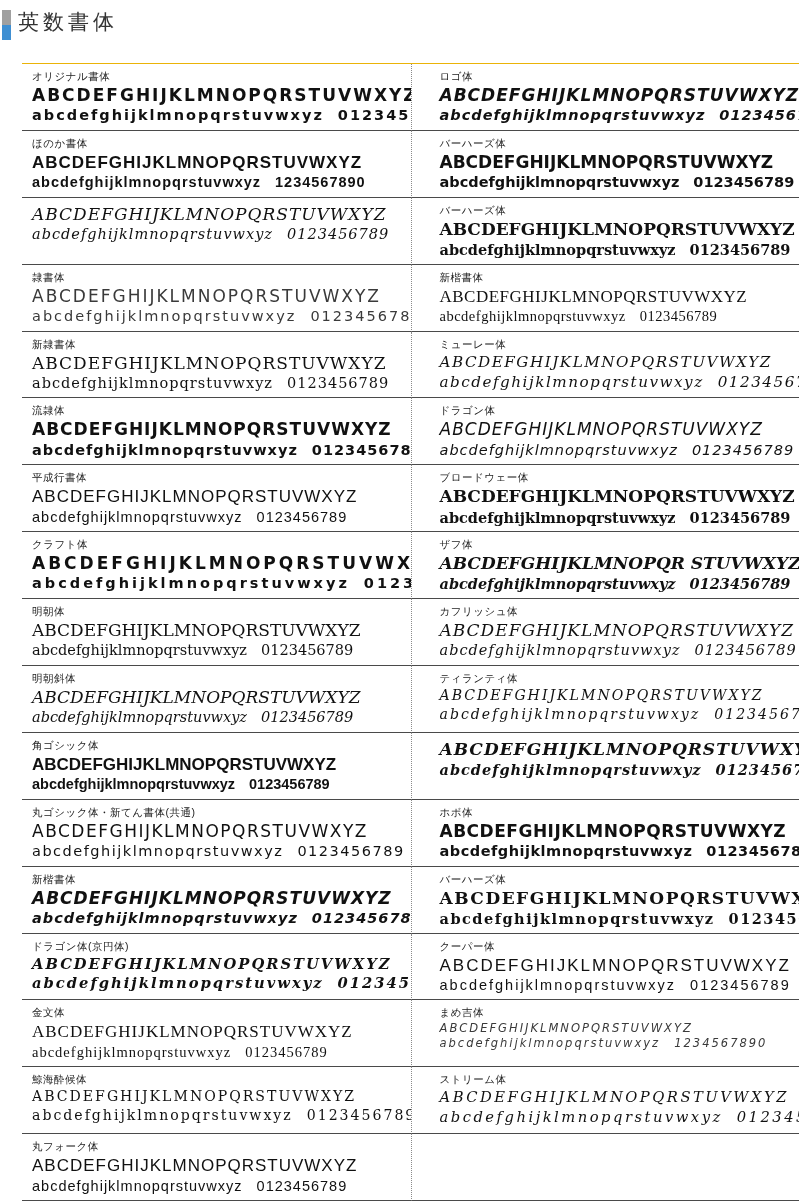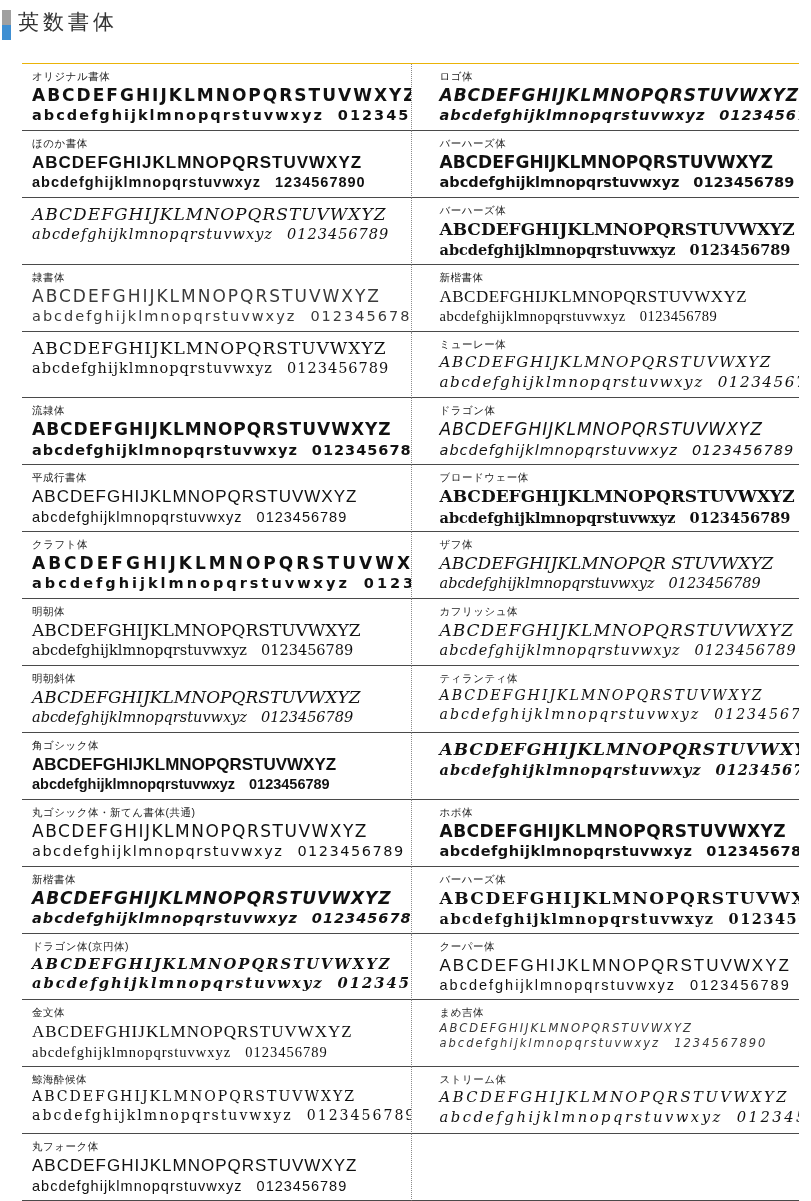--- a/index.html
+++ b/index.html
@@ -43,21 +43,21 @@
   .st-cooper{font-family:"DejaVu Serif",serif;font-weight:bold;}
   .st-reisho{font-family:"DejaVu Sans",sans-serif;letter-spacing:2px;color:#3a3a3a;}
   .st-friz{font-family:"Liberation Serif",serif;letter-spacing:0.5px;}
   .st-shinreisho{font-family:"DejaVu Serif",serif;letter-spacing:1px;}
   .st-murray{font-family:"DejaVu Serif",serif;font-style:italic;letter-spacing:1.5px;font-size:95%;}
   .st-ryurei{font-family:"DejaVu Sans",sans-serif;font-weight:bold;letter-spacing:1px;}
   .st-dragon{font-family:"DejaVu Sans",sans-serif;font-style:italic;letter-spacing:1px;}
   .st-gyosho{font-family:"Liberation Sans",sans-serif;letter-spacing:1px;}
   .st-broadway{font-family:"DejaVu Serif",serif;font-weight:bold;}
   .st-craft{font-family:"DejaVu Sans",sans-serif;font-weight:bold;letter-spacing:3px;}
-  .st-zapf{font-family:"DejaVu Serif",serif;font-style:italic;}
+  .st-zapf{font-family:"DejaVu Serif",serif;font-style:italic;font-weight:bold;}
   .st-mincho{font-family:"DejaVu Serif",serif;}
   .st-caflisch{font-family:"DejaVu Serif",serif;font-style:italic;letter-spacing:1px;}
   .st-mincho-i{font-family:"DejaVu Serif",serif;font-style:italic;}
   .st-tiranti{font-family:"DejaVu Serif",serif;font-style:italic;letter-spacing:2px;font-size:88%;}
   .st-gothic{font-family:"Liberation Sans",sans-serif;font-weight:bold;}
   .st-brush{font-family:"DejaVu Serif",serif;font-weight:bold;font-style:italic;letter-spacing:1px;}
   .st-maru{font-family:"DejaVu Sans",sans-serif;letter-spacing:1.5px;}
   .st-hobo{font-family:"DejaVu Sans",sans-serif;font-weight:bold;letter-spacing:0.5px;}
   .st-shinkai{font-family:"DejaVu Sans",sans-serif;font-weight:bold;font-style:italic;letter-spacing:1px;}
   .st-victorian{font-family:"DejaVu Serif",serif;font-weight:bold;letter-spacing:1.5px;}
@@ -114,20 +114,21 @@
     <div class="label">隷書体</div>
     <div class="line upper st-reisho">ABCDEFGHIJKLMNOPQRSTUVWXYZ</div>
     <div class="line lower st-reisho"><span>abcdefghijklmnopqrstuvwxyz</span><span class="digits">0123456789</span></div>
   </div>
     <div class="cell right">
     <div class="label">新楷書体</div>
     <div class="line upper st-friz">ABCDEFGHIJKLMNOPQRSTUVWXYZ</div>
     <div class="line lower st-friz"><span>abcdefghijklmnopqrstuvwxyz</span><span class="digits">0123456789</span></div>
   </div>
     <div class="cell">
+    <div class="label">新隷書体</div>
     <div class="line upper st-shinreisho">ABCDEFGHIJKLMNOPQRSTUVWXYZ</div>
     <div class="line lower st-shinreisho"><span>abcdefghijklmnopqrstuvwxyz</span><span class="digits">0123456789</span></div>
   </div>
     <div class="cell right">
     <div class="label">ミューレー体</div>
     <div class="line upper st-murray">ABCDEFGHIJKLMNOPQRSTUVWXYZ</div>
     <div class="line lower st-murray"><span>abcdefghijklmnopqrstuvwxyz</span><span class="digits">0123456789</span></div>
   </div>
     <div class="cell">
     <div class="label">流隷体</div>

